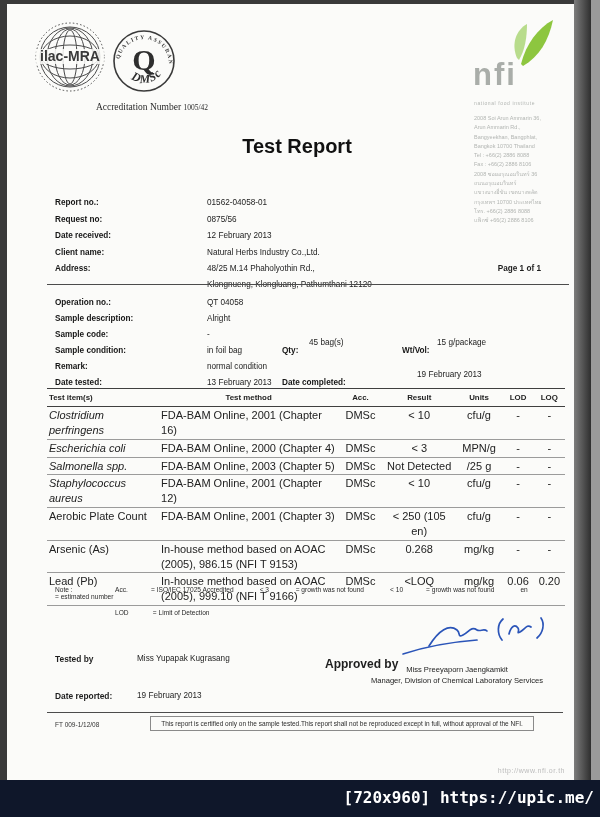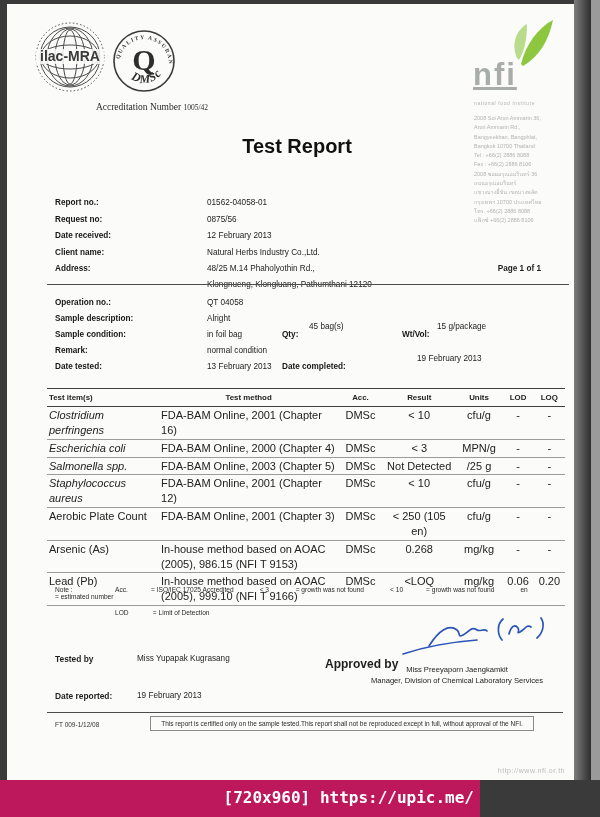--- a/index.html
+++ b/index.html
@@ -20,21 +20,21 @@
   
   .ilac{position:absolute;left:25px;top:10px;}
   .qlogo{position:absolute;left:104px;top:24px;}
   .accred{position:absolute;left:30px;top:98px;width:230px;text-align:center;
     font-family:"Liberation Serif","DejaVu Serif",serif;font-size:9.5px;color:#2a2a2a;}
   .accred .num{font-size:7.5px;}
 
   .nfi{position:absolute;left:458px;top:12px;width:104px;}
   .nfi-leaf{position:absolute;left:34px;top:2px;}
   .nfi-name{position:absolute;left:8px;top:44px;font-size:31px;font-weight:bold;
-    letter-spacing:2px;color:#a9ada9;line-height:30px;text-decoration:underline;}
+    letter-spacing:2px;color:#a9ada9;line-height:30px;}
   .nfi-tag{position:absolute;left:9px;top:84px;font-size:5px;letter-spacing:0.6px;color:#b3b6b3;}
   .nfi-addr{position:absolute;left:9px;top:98px;font-size:5.5px;line-height:9.3px;color:#b2b5b2;white-space:nowrap;}
 
   .title{position:absolute;left:0;top:131px;width:580px;text-align:center;
     font-size:20px;font-weight:bold;color:#111;}
 
   .lbl{font-weight:bold;font-size:8.2px;color:#161616;margin-top:8px;}
   .val{font-size:8.2px;color:#222;}
 
   .info1{position:absolute;left:48px;top:186px;width:510px;}
@@ -79,21 +79,21 @@
     font-size:7.6px;line-height:11px;color:#222;}
   .date-rep-lbl{position:absolute;left:48px;top:687px;font-size:8.4px;font-weight:bold;}
   .date-rep-val{position:absolute;left:130px;top:687px;font-size:8.2px;}
 
   .formcode{position:absolute;left:48px;top:717px;font-size:6.5px;color:#333;}
   .certbox{position:absolute;left:143px;top:712px;width:374px;border:0.8px solid #8a8a8a;
     padding:3px 4px;font-size:6.5px;text-align:center;color:#2a2a2a;}
   .siteurl{position:absolute;left:420px;top:763px;width:138px;text-align:right;
     font-size:7px;color:#bcbcbc;letter-spacing:0.5px;}
 
-  .wmbar{position:absolute;left:0;bottom:0;width:480px;height:37px;background:#be185d;text-decoration:underline;}
+  .wmbar{position:absolute;left:0;bottom:0;width:600px;height:37px;background:#0f172a;text-decoration:underline;}
   .wmbar span{position:absolute;right:6px;top:8px;color:#fff;font-weight:bold;
     font-family:"DejaVu Sans Mono","Liberation Mono",monospace;font-size:16px;}
 </style>
 </head>
 <body>
 
 <div class="page">
 
   <svg class="ilac" width="76" height="86" viewBox="0 0 76 86">
     <g fill="none" stroke="#4a4a4a" stroke-width="1">
@@ -162,20 +162,21 @@
     <div class="row"><span class="lbl">Address:</span><span class="val">48/25 M.14 Phaholyothin Rd.,</span></div>
     <div class="row"><span class="lbl"></span><span class="val">Klongnueng, Klongluang, Pathumthani 12120</span></div>
   </div>
   <div class="pageind">Page 1 of 1</div>
 
   <div class="rule rule1"></div>
 
   <div class="info2">
     <div class="row"><span class="lbl">Operation no.:</span><span class="val">QT 04058</span></div>
     <div class="row"><span class="lbl">Sample description:</span><span class="val">Alright</span></div>
+    <div class="row"><span class="lbl">Sample code:</span><span class="val">-</span></div>
     <div class="row">
       <span class="lbl">Sample condition:</span><span class="val">in foil bag</span>
       <span class="fx lbl" style="left:227px">Qty:</span>
       <span class="fx val" style="left:254px">45  bag(s)</span>
       <span class="fx lbl" style="left:347px">Wt/Vol:</span>
       <span class="fx val" style="left:382px">15 g/package</span>
     </div>
     <div class="row"><span class="lbl">Remark:</span><span class="val">normal condition</span></div>
     <div class="row">
       <span class="lbl">Date tested:</span><span class="val">13 February 2013</span>

